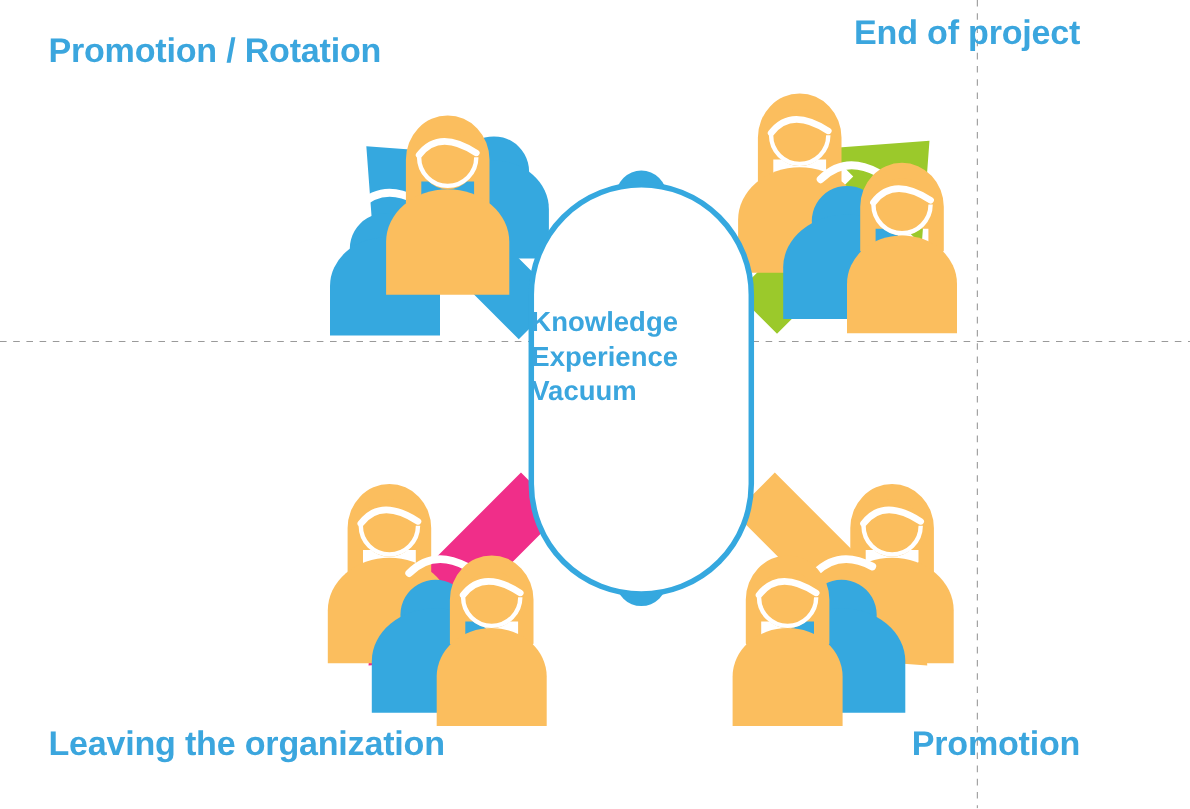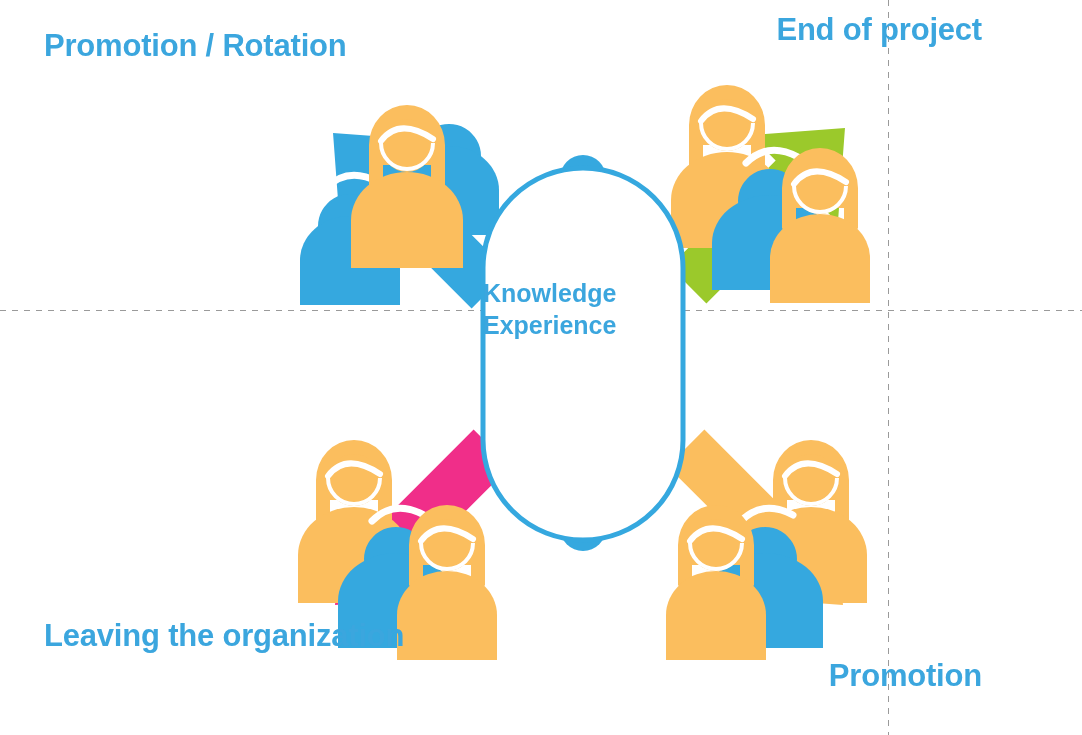--- a/index.html
+++ b/index.html
@@ -32,21 +32,21 @@
     position: absolute;
     color: #3BA6DE;
     font-weight: bold;
     font-size: 31px;
     letter-spacing: -0.2px;
     white-space: nowrap;
     line-height: 1;
   }
   #label-tl { left: 44px;  top: 30px; }
   #label-tr { right: 100px; top: 14px; }
-  #label-bl { left: 44px;  top: 620px; }
+  #label-bl { left: 44px;  top: 660px; }
   #label-br { right: 100px; top: 660px; }
 
   #center-text {
     position: absolute;
     left: 483px;
     top: 278px;
     width: 200px;
     text-align: left;
     color: #3BA6DE;
     font-weight: bold;
@@ -199,20 +199,21 @@
       <path d="M 560,178 a 23,23 0 0 1 46,0 L 606,180 L 560,180 Z" fill="#35A8DF"></path>
 
       <path d="M 560,528 a 23,23 0 0 0 46,0 L 606,526 L 560,526 Z" fill="#35A8DF"></path>
 
       <rect x="483" y="168" width="200" height="372" rx="100" ry="100" fill="#ffffff" stroke="#35A8DF" stroke-width="5"></rect>
     </svg>
 
     <div id="center-text">
       <div>Knowledge</div>
       <div>Experience</div>
+      <div>Vacuum</div>
     </div>
 
     <div id="label-tl" class="corner-label">Promotion / Rotation</div>
 
     <div id="label-tr" class="corner-label">End of project</div>
 
     <div id="label-bl" class="corner-label">Leaving the organization</div>
 
     <div id="label-br" class="corner-label">Promotion</div>
 

